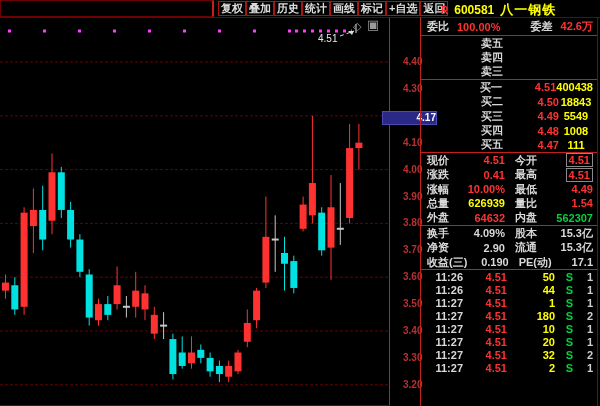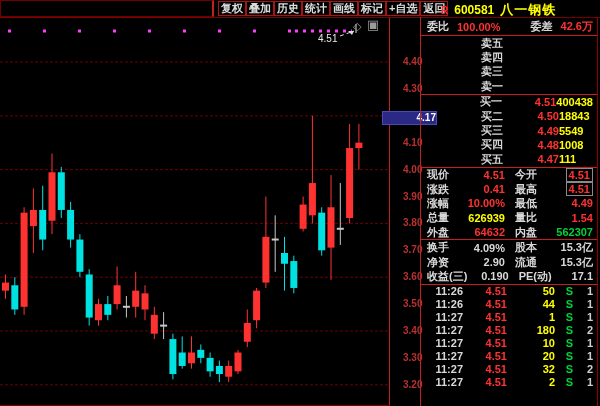--- a/index.html
+++ b/index.html
@@ -42,21 +42,21 @@
   #panel { position:absolute; left:421px; top:18px; width:176px; height:388px; font-weight:bold; }
   .prow { display:flex; align-items:center; padding:0 4px 0 6px; font-size:11px; }
   .hr { height:1px; background:#c41e1e; }
   .w { color:#d8d8d8;text-align:right; } .red { color:#ff3232; } .yel { color:#ffff00; }
   .grn { color:#00d23c; } .gry { color:#cfcfcf; }
   #wei-row { height:17px; }
   #wei-row .sp { flex:1; }
   .lvl { height:14.4px; }
   .lvl .lab { width:28px;margin-left:48px; }
   .lvl .pr { width:56px; text-align:right; }
-  .lvl .vol { flex:1; text-align:left; }
+  .lvl .vol { flex:1; text-align:center; }
   .inf { height:14.4px; }
   .inf .l { white-space:nowrap; }
   .inf .v { flex:1; text-align:right; }
   .inf .l2 { white-space:nowrap; margin-left:10px; }
   .inf .v2 { flex:1; text-align:right; }
   .boxed { border:1px solid #8a8a8a; padding:0 2px; }
   .tick { height:13px; }
   .tick .t { width:36px; }
   .tick .p { width:44px; text-align:right; }
   .tick .v { flex:1; text-align:right; }
@@ -222,25 +222,20 @@
       <div class="prow lvl">
         <span class="lab w">卖四</span>
         <span class="pr red"></span>
         <span class="vol yel"></span>
       </div>
       <div class="prow lvl">
         <span class="lab w">卖三</span>
         <span class="pr red"></span>
         <span class="vol yel"></span>
       </div>
-      <div class="prow lvl">
-        <span class="lab w">卖一</span>
-        <span class="pr red"></span>
-        <span class="vol yel"></span>
-      </div>
     </div>
   <div class="hr"></div>
   <div id="buy-levels">
       <div class="prow lvl">
         <span class="lab w">买一</span>
         <span class="pr red">4.51</span>
         <span class="vol yel">400438</span>
       </div>
       <div class="prow lvl">
         <span class="lab w">买二</span>

